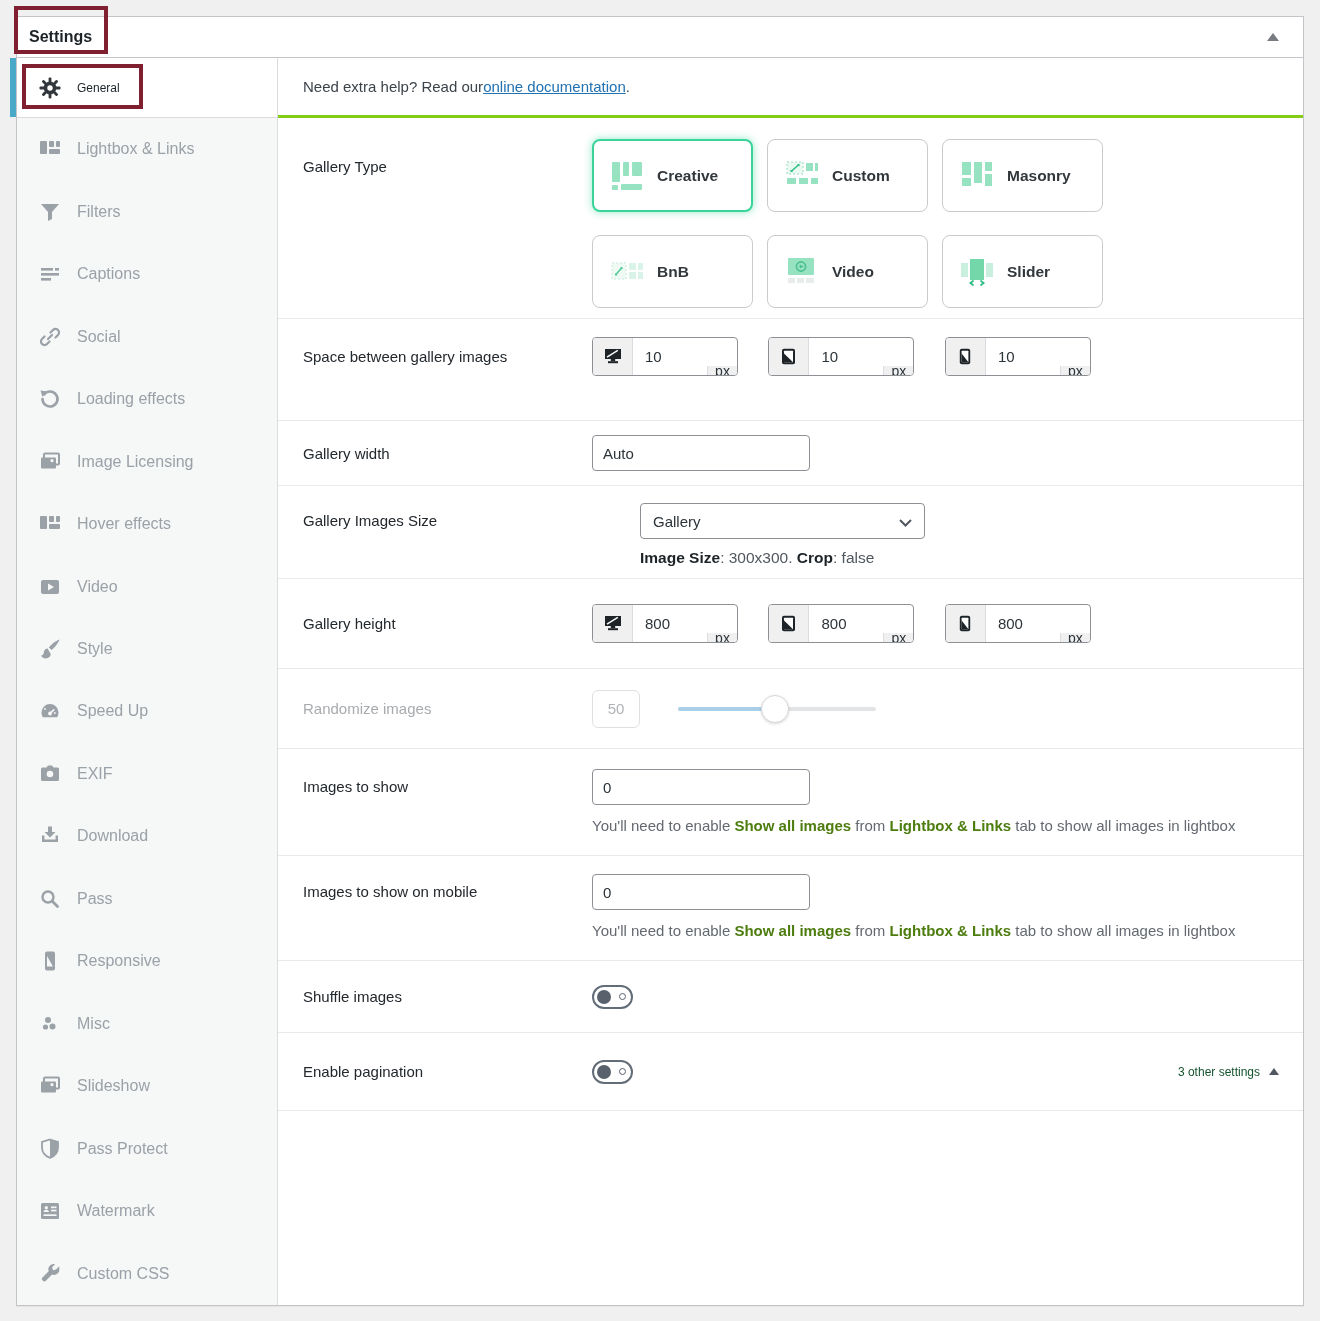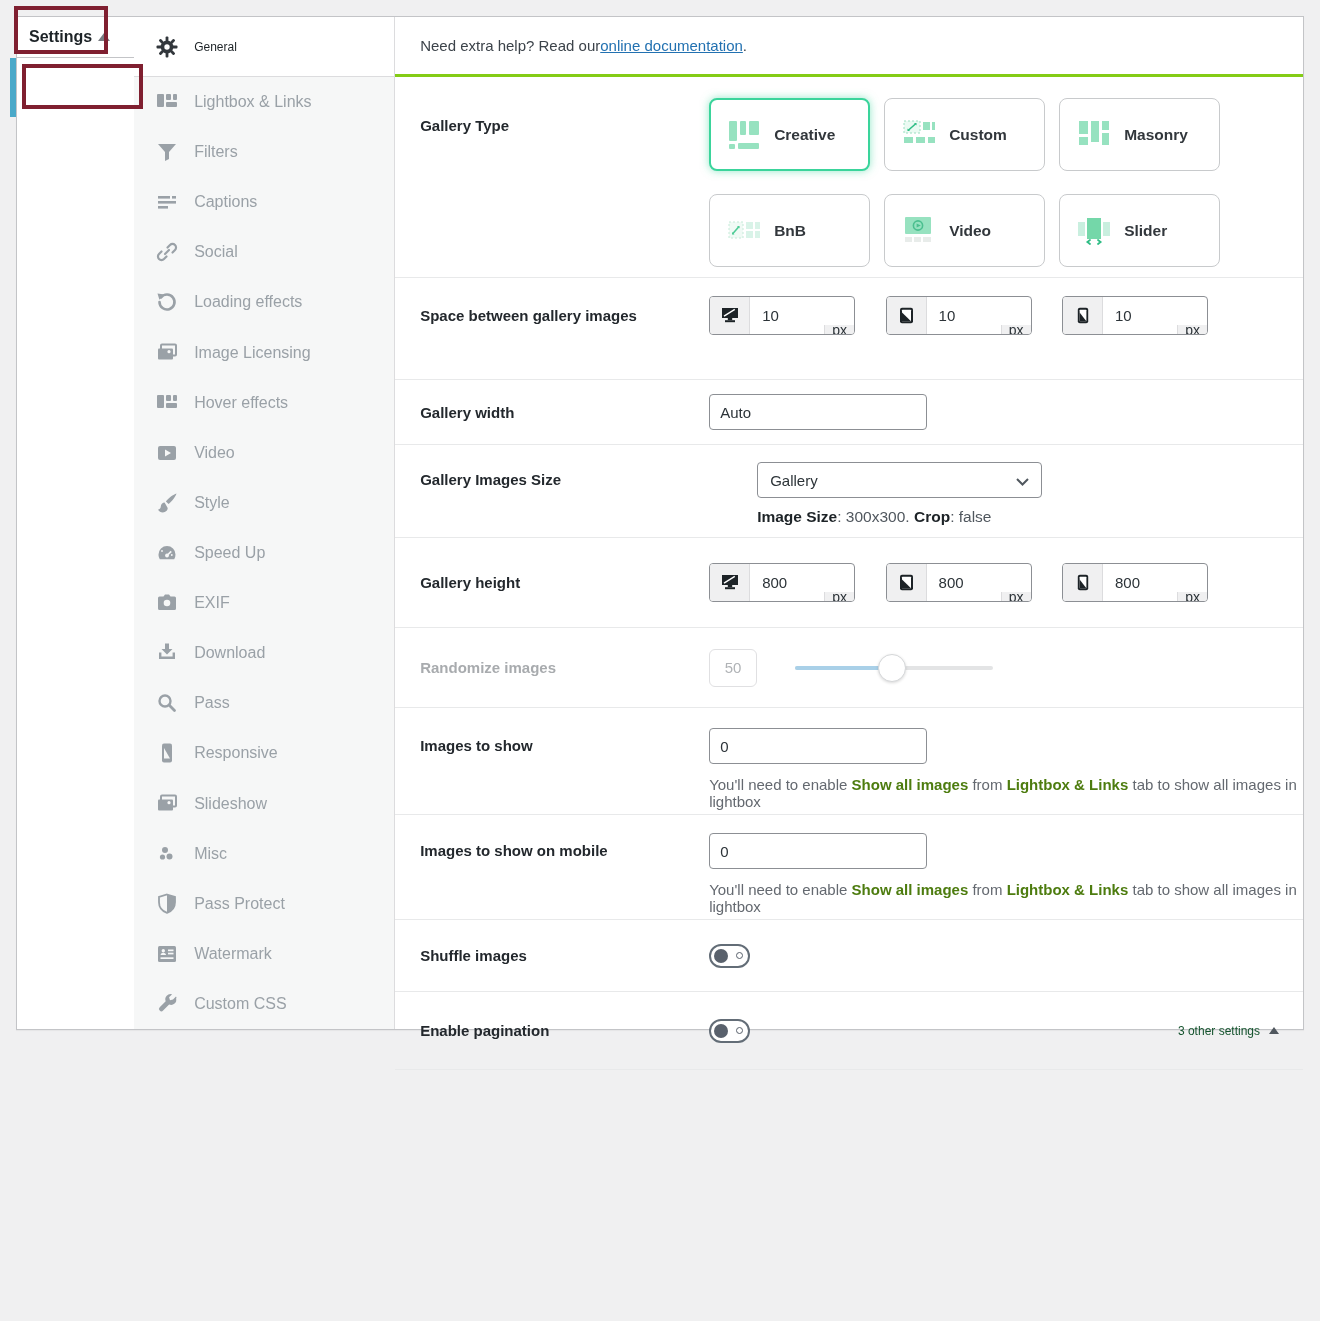--- a/index.html
+++ b/index.html
@@ -1,23 +1,23 @@
 <!DOCTYPE html>
 <html><head>
 <meta charset="utf-8">
 <style>
   * { box-sizing: border-box; margin: 0; padding: 0; }
   html,body { font-family: "Liberation Sans", sans-serif; }
   body { background:#f0f0f1; }
   .page { position:relative; width:1320px; height:1321px; background:#f0f0f1; overflow:hidden; }
 
   
-  .panel { position:absolute; left:16px; top:16px; width:1288px; height:1014px;
+  .panel { position:absolute; left:16px; top:16px; width:1288px; height:1290px;
            background:#fff; border:1px solid #c3c4c7; box-shadow:0 1px 1px rgba(0,0,0,.04);
-           display:flex; flex-direction:row; }
+           display:flex; flex-direction:column; }
   .panel-header { height:41px; border-bottom:1px solid #c3c4c7; display:flex; align-items:center; flex:none; }
   .panel-title { font-size:16px; font-weight:700; color:#1d2327; padding-left:12px; }
   .collapse-btn { margin-left:auto; margin-right:18px; width:24px; height:24px; display:flex; align-items:center; justify-content:center; cursor:pointer; }
   .tri-up { width:0; height:0; border-left:6px solid transparent; border-right:6px solid transparent; border-bottom:8px solid #787c82; }
 
   .panel-body { flex:1; display:flex; min-height:0; }
 
   
   .sidebar-col { width:261px; flex:none; border-right:1px solid #dcdcde; display:flex; flex-direction:column; }
   .tab-active { height:60px; flex:none; background:#fff; border-bottom:1px solid #dcdcde;
@@ -29,21 +29,21 @@
   .s-icon { width:22px; height:22px; display:flex; align-items:center; justify-content:center; color:#9aa1a7; flex:none; }
   .s-icon svg { display:block; }
 
   
   .content-col { flex:1; display:flex; flex-direction:column; min-width:0; }
   .help-row { height:60px; flex:none; border-bottom:3px solid #84cc16; display:flex; align-items:center; padding-left:25px;
               font-size:15px; color:#3c434a; }
   .help-row a { color:#2271b1; text-decoration:underline; cursor:pointer; }
 
   .row { display:flex; padding-left:25px; border-bottom:1px solid #e8e9ea; flex:none; }
-  .row-label { width:289px; flex:none; font-size:15px; font-weight:700; color:#23282d; }
+  .row-label { width:289px; flex:none; font-size:15px; font-weight:400; color:#23282d; }
   .row-label.dim { color:#a8abae; }
 
   .r-type    { height:201px; padding-top:21px; }
   .r-type .row-label { margin-top:19px; }
   .r-space   { height:102px; padding-top:18px; }
   .r-space .row-label { line-height:39px; }
   .r-width   { height:65px;  align-items:center; }
   .r-size    { height:93px;  padding-top:17px;gap:48px; }
   .r-size .row-label { line-height:36px; }
   .r-height  { height:90px;  align-items:center; }
@@ -296,38 +296,38 @@
               <svg width="22" height="22" viewBox="0 0 22 22">
                   <rect x="6" y="1.5" width="10" height="19" rx="2" fill="currentColor"></rect>
                   <path d="M8 16.5V6l6 10.5z" fill="#f6f7f7"></path>
                 </svg>
             </span>
             <span class="s-label">Responsive</span>
           </div>
 
           <div class="s-item">
             <span class="s-icon">
+              <svg width="22" height="22" viewBox="0 0 22 22" fill="currentColor">
+                  <circle cx="9" cy="7" r="3"></circle>
+                  <circle cx="6.5" cy="14" r="2.6"></circle>
+                  <circle cx="13.5" cy="13.5" r="3"></circle>
+                </svg>
+            </span>
+            <span class="s-label">Misc</span>
+          </div>
+
+          <div class="s-item">
+            <span class="s-icon">
               <svg width="22" height="22" viewBox="0 0 22 22">
                   <rect x="5" y="2.5" width="15" height="11" rx="1" fill="none" stroke="currentColor" stroke-width="2"></rect>
                   <rect x="2" y="6.5" width="15" height="11" rx="1" fill="currentColor"></rect>
                   <circle cx="13" cy="9.7" r="1.6" fill="#f6f7f7"></circle>
                 </svg>
             </span>
             <span class="s-label">Slideshow</span>
-          </div>
-
-          <div class="s-item">
-            <span class="s-icon">
-              <svg width="22" height="22" viewBox="0 0 22 22" fill="currentColor">
-                  <circle cx="9" cy="7" r="3"></circle>
-                  <circle cx="6.5" cy="14" r="2.6"></circle>
-                  <circle cx="13.5" cy="13.5" r="3"></circle>
-                </svg>
-            </span>
-            <span class="s-label">Misc</span>
           </div>
 
           <div class="s-item">
             <span class="s-icon">
               <svg width="22" height="22" viewBox="0 0 22 22">
                   <path d="M11 1.5l8 2.5v5.2c0 5-3.2 8.9-8 10.6-4.8-1.7-8-5.6-8-10.6V4z" fill="none" stroke="currentColor" stroke-width="1.8"></path>
                   <path d="M11 1.5l8 2.5v5.2c0 5-3.2 8.9-8 10.6V1.5z" fill="currentColor"></path>
                 </svg>
             </span>
             <span class="s-label">Pass Protect</span>

